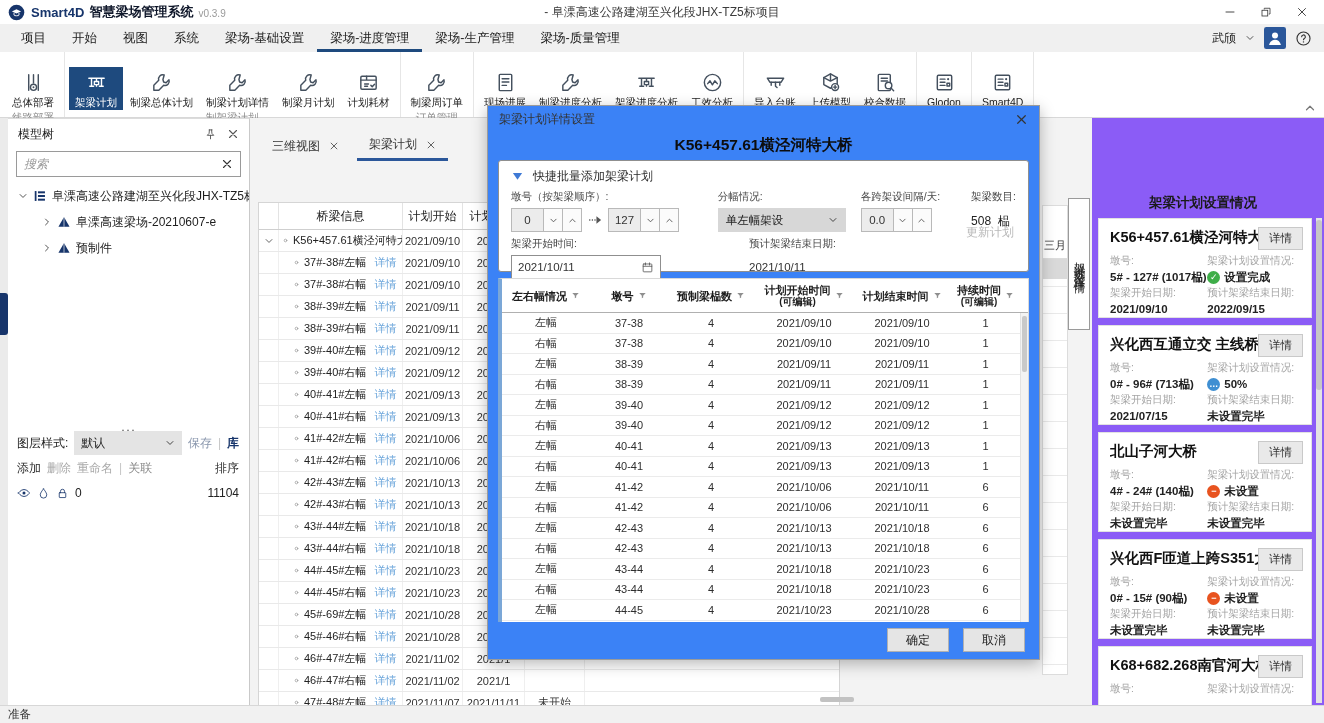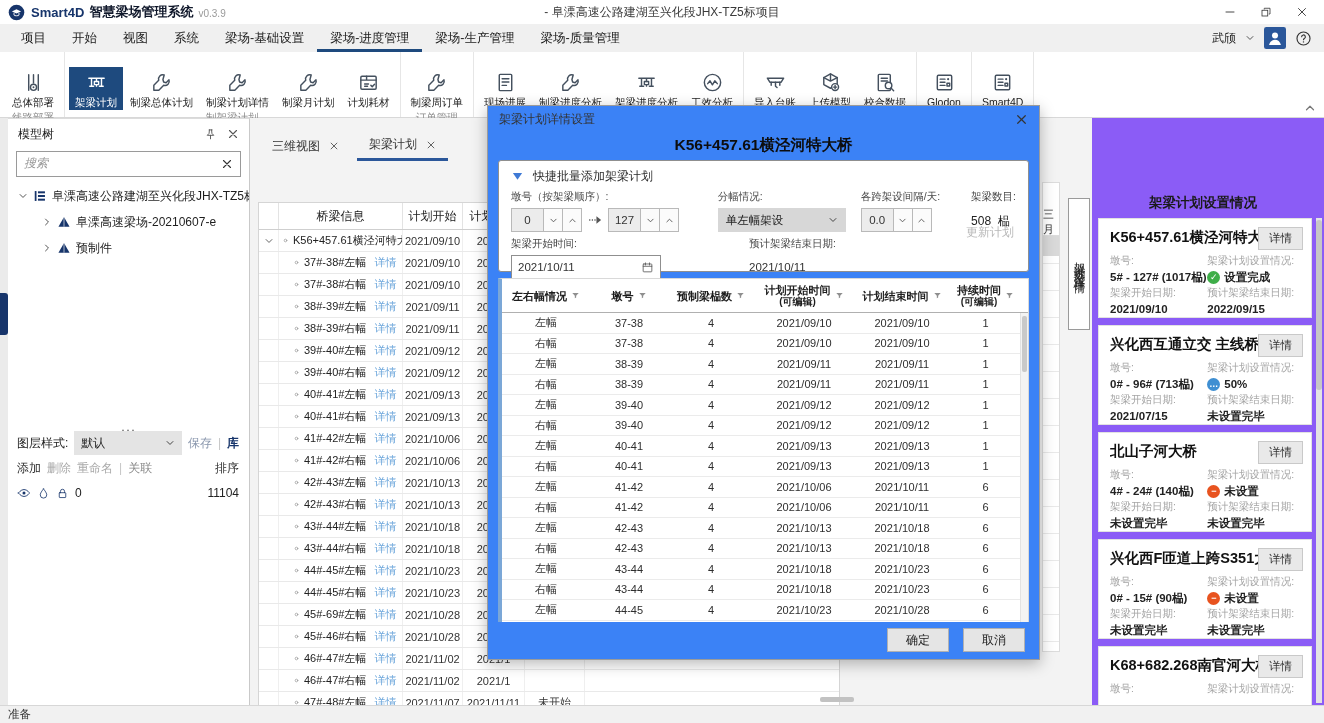--- a/index.html
+++ b/index.html
@@ -46,21 +46,21 @@
 
 #leftstrip{position:absolute;left:0;top:118px;width:8px;height:587px;background:#ebebeb}
 #leftstrip .grab{position:absolute;left:0;top:175px;width:8px;height:42px;background:#17356b;border-radius:0 3px 3px 0}
 
 
 #modeltree{position:absolute;left:8px;top:118px;width:242px;height:587px;background:#fff;border-right:1px solid #c9c9c9;border-top:1px solid #dcdcdc}
 .mt-head{height:30px;display:flex;align-items:center;padding:4px 10px;gap:10px}
 .mt-head .t{font-size:12px;color:#222;flex:1}
 .mt-head .ic{color:#555}
 .mt-search{margin:2px 8px 6px;height:26px;border:1px solid #9a9a9a;display:flex;align-items:center;padding:0 7px;gap:6px}
-.mt-search input{flex:1;border:none;outline:none;font-size:12px;font-style:italic;color:#444;background:transparent;font-family:Liberation Mono, monospace}
+.mt-search input{flex:1;border:none;outline:none;font-size:12px;font-style:italic;color:#444;background:transparent;font-family:Liberation Sans, sans-serif}
 .mt-search input::placeholder{color:#999;font-style:italic}
 .tree-row{height:26px;display:flex;align-items:center;gap:5px;padding-left:10px;white-space:nowrap;overflow:hidden}
 .tree-row .lbl{font-size:12px;color:#1e1e1e}
 .tree-row .arrow{width:10px;height:10px;color:#555}
 .tree-child{padding-left:34px}
 .layer-block{position:absolute;left:0;right:1px;top:303px}
 .dots{display:block;margin:0 auto 3px;width:18px;height:5px;color:#888}
 .ly-row{display:flex;align-items:center;gap:6px;padding:0 9px;height:26px}
 .ly-label{font-size:12px;color:#222;white-space:nowrap}
 .ly-select{flex:1;height:24px;background:#e4e4e4;display:flex;align-items:center;padding:0 7px;gap:4px}
@@ -95,21 +95,21 @@
 .bcf{flex:1;border-right:none !important}
 .bt-name{display:flex;align-items:center;gap:4px;padding-left:3px;white-space:nowrap}
 .bt-name .dot{width:7px;height:7px;color:#999}
 .bt-name .nm{color:#222}
 .bt-link{color:#6fa8dc;margin-left:4px}
 .bt-exp{width:10px;height:10px;color:#666}
 .ind{width:11px;flex:none}
 .center-hscroll{position:absolute;left:570px;bottom:3px;width:34px;height:5px;background:#c2c2c2;border-radius:2px}
 
 
-#ganttcol{position:absolute;left:1042px;top:182px;width:18px;height:470px;background:#fff;border:1px solid #dcdcdc;background-image:repeating-linear-gradient(to bottom,#fff 0 26px,#e9e9e9 26px 27px)}
+#ganttcol{position:absolute;left:1042px;top:205px;width:26px;height:470px;background:#fff;border:1px solid #dcdcdc;background-image:repeating-linear-gradient(to bottom,#fff 0 26px,#e9e9e9 26px 27px)}
 .g-month{position:absolute;left:0;right:0;top:26px;height:27px;display:flex;align-items:center;justify-content:center;font-size:11px;color:#333;background:#fff;border-bottom:1px solid #dcdcdc}
 .g-gray{position:absolute;left:0;right:0;top:53px;height:20px;background:#d9d9d9}
 
 
 #vtab{position:absolute;left:1068px;top:198px;width:22px;height:132px;background:#fff;border:1px solid #9a9a9a;display:flex;align-items:center;justify-content:center;writing-mode:vertical-rl;font-size:11.5px;letter-spacing:3px;color:#222}
 
 
 #rightpanel{position:absolute;left:1092px;top:118px;width:232px;height:587px;background:#8b5cf6;overflow:hidden}
 .rp-title{position:absolute;top:76px;left:0;right:10px;text-align:center;font-size:13.5px;font-weight:700;color:#1a1a1a}
 .rp-cards{position:absolute;top:100px;left:6px;right:12px;bottom:0;display:flex;flex-direction:column;gap:7px;overflow:hidden}

